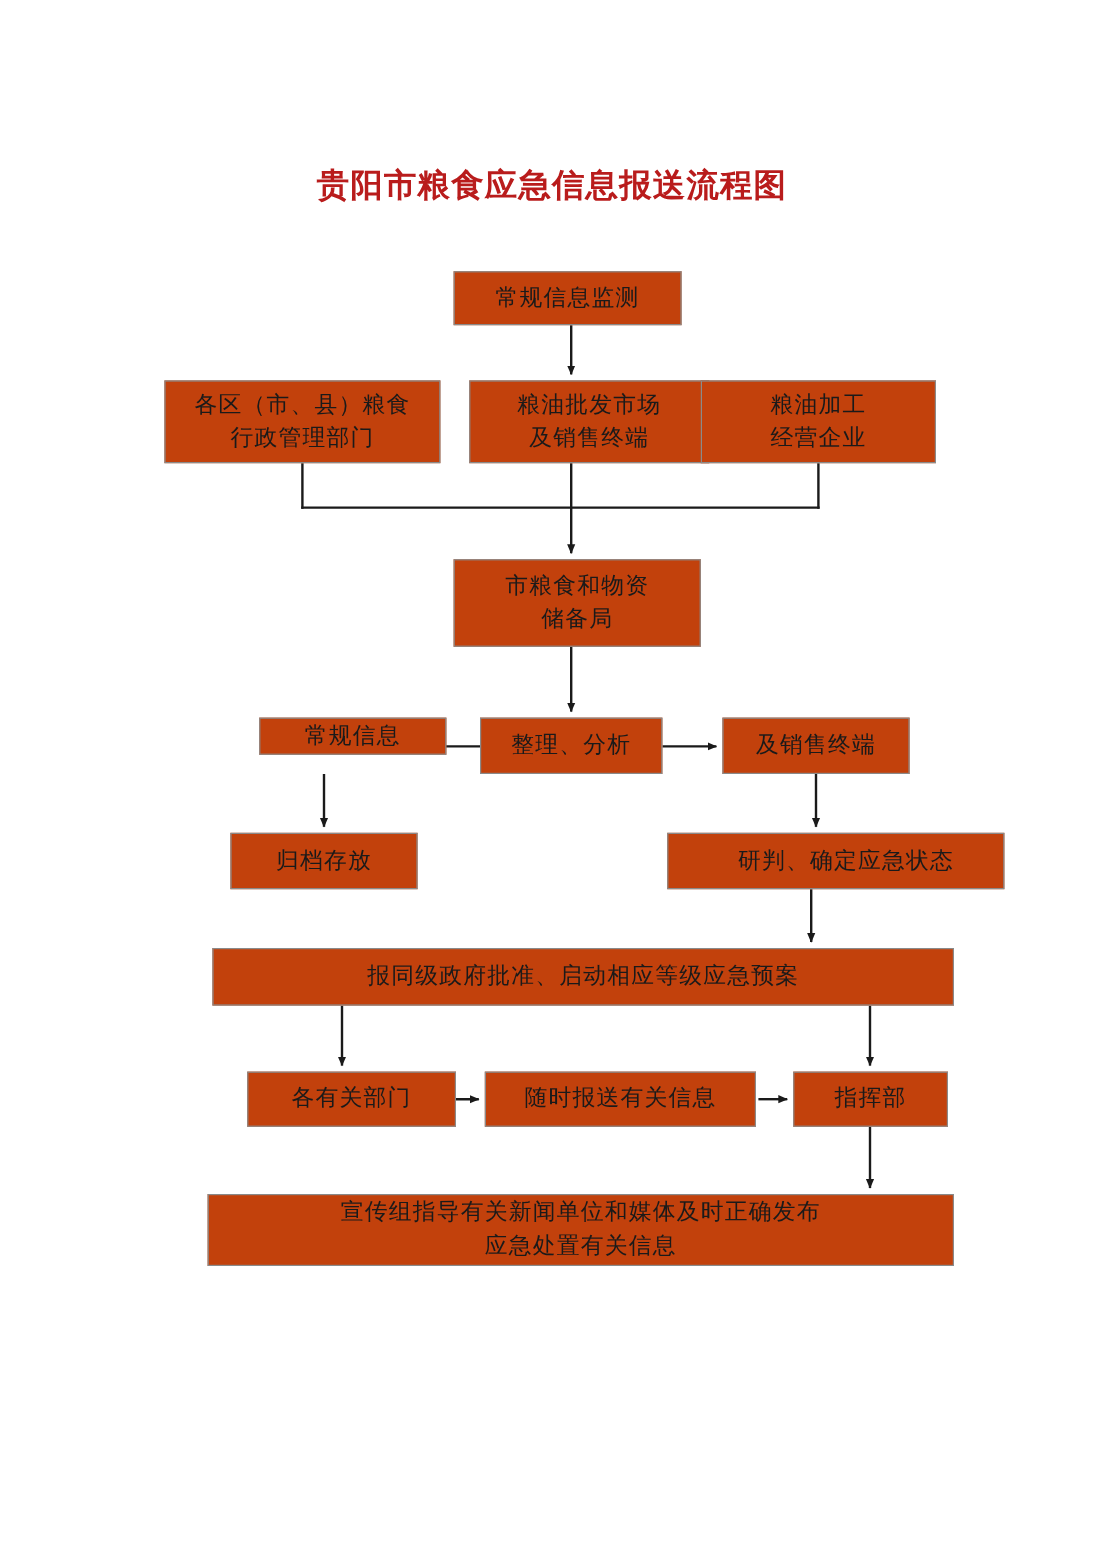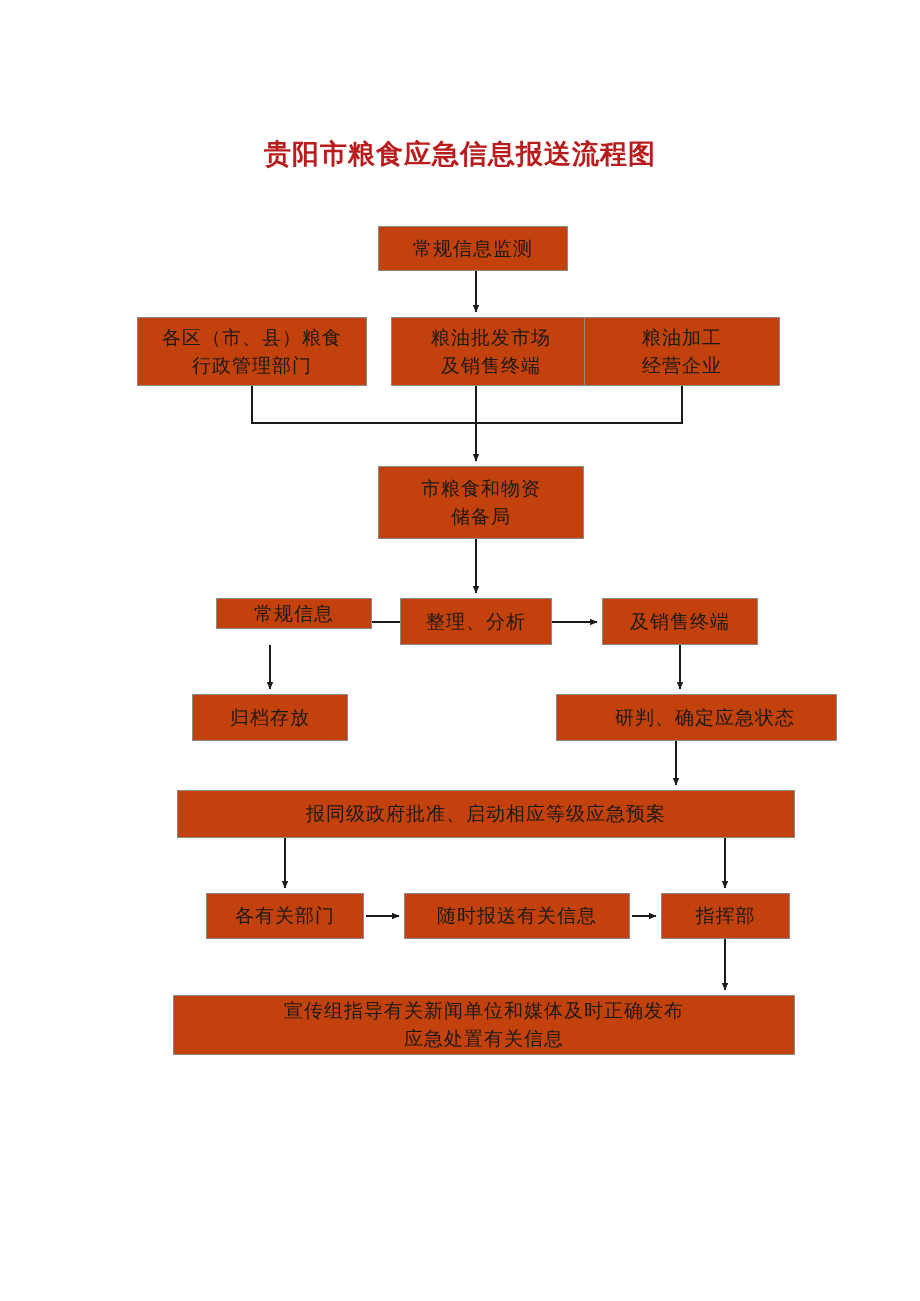--- a/index.html
+++ b/index.html
@@ -140,21 +140,21 @@
   </div>
 
   <div class="node" style="left:556px; top:694px; width:281px; height:47px;padding-left:23px;">
     <span class="txt">研判、确定应急状态</span>
   </div>
 
   <div class="node" style="left:177px; top:790px; width:618px; height:48px;">
     <span class="txt">报同级政府批准、启动相应等级应急预案</span>
   </div>
 
-  <div class="node" style="left:206px; top:893px; width:158px; height:46px;">
+  <div class="node" style="left:206px; top:893px; width:174px; height:46px;">
     <span class="txt">各有关部门</span>
   </div>
 
   <div class="node" style="left:404px; top:893px; width:226px; height:46px;">
     <span class="txt">随时报送有关信息</span>
   </div>
 
   <div class="node" style="left:661px; top:893px; width:129px; height:46px;">
     <span class="txt">指挥部</span>
   </div>

